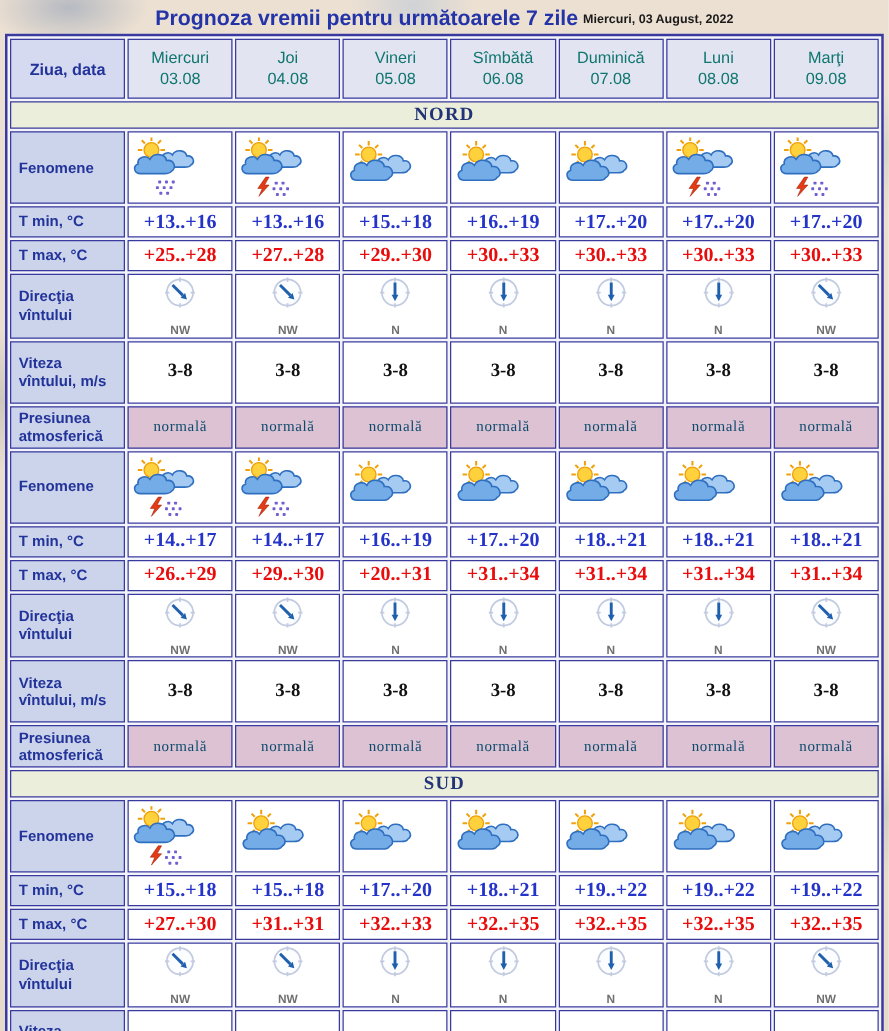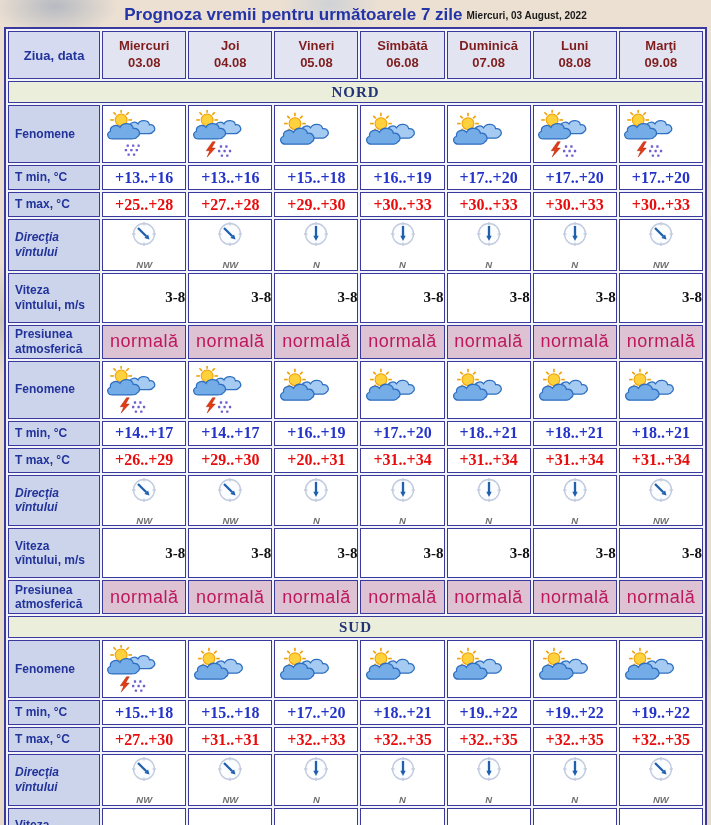--- a/index.html
+++ b/index.html
@@ -28,48 +28,48 @@
     border:2px solid var(--grid_line,#3a3a9e);
   }
   td{
     border:1px solid var(--grid_line,#3a3a9e);
     text-align:center;vertical-align:middle;padding:0;overflow:hidden;
   }
   .r-head td{height:46px;}
   .r-band td{height:20px;}
   .r-icons td{height:54px;margin-left:33px;}
   .r-t td{height:21px;margin-top:40px;}
-  .r-dir td{height:40px;font-style:italic;}
-  .r-speed td{height:46px;text-align:right;}
+  .r-dir td{height:40px;}
+  .r-speed td{height:46px;}
   .r-press td{height:30px;}
   td.corner{
     background:var(--corner_bg,#d6daf0);color:var(--label_text,#223399);
     font-size:13px;font-weight:bold;
   }
   td.dayhead{
-    background:var(--dayhead_bg,#e2e4f2);color:#7f1d1d;
-    font-size:13px;font-weight:bold;line-height:1.3;margin-left:24px;
+    background:var(--dayhead_bg,#e2e4f2);color:#0f766e;
+    font-size:13px;font-weight:normal;line-height:1.3;margin-left:24px;
   }
   td.band{
     background:var(--band_bg,#eaeeda);color:var(--band_text,#223377);
     font-family:"Liberation Serif",serif;font-size:15px;font-weight:bold;letter-spacing:1px;
   }
   td.rowlabel{
     background:var(--rowlabel_bg,#ccd4ec);color:var(--label_text,#223399);
     font-size:12px;font-weight:bold;text-align:left;padding:1px 3px 1px 6px;line-height:1.2;
   }
   td.iconcell,td.windcell,td.speed{background:#ffffff;}
   td.tmin{background:#ffffff;color:var(--tmin_text,#2433c8);
     font-family:"Liberation Serif",serif;font-size:16px;font-weight:bold;}
   td.tmax{background:#ffffff;color:var(--tmax_text,#e80c0c);
     font-family:"Liberation Serif",serif;font-size:16px;font-weight:bold;}
   td.speed{color:#111;font-family:"Liberation Serif",serif;font-size:15px;font-weight:bold;}
   td.pressure{
-    background:var(--pressure_bg,#dcc2d2);color:#be185d;
-    font-family:Liberation Sans, sans-serif;font-size:18px;letter-spacing:0.5px;
+    background:var(--pressure_bg,#dcc2d2);color:#0c4a6e;
+    font-family:Liberation Serif, serif;font-size:12px;letter-spacing:0.5px;
   }
   .windbox{display:flex;flex-direction:column;align-items:center;justify-content:center;gap:12px;}
   .windlabel{font-size:9.5px;font-weight:bold;color:#707070;line-height:1;}
   .wicon{display:block;}
 </style>
 </head>
 <body>
 
 <div class="titlebar">
   <span class="title">Prognoza vremii pentru următoarele 7 zile</span>

